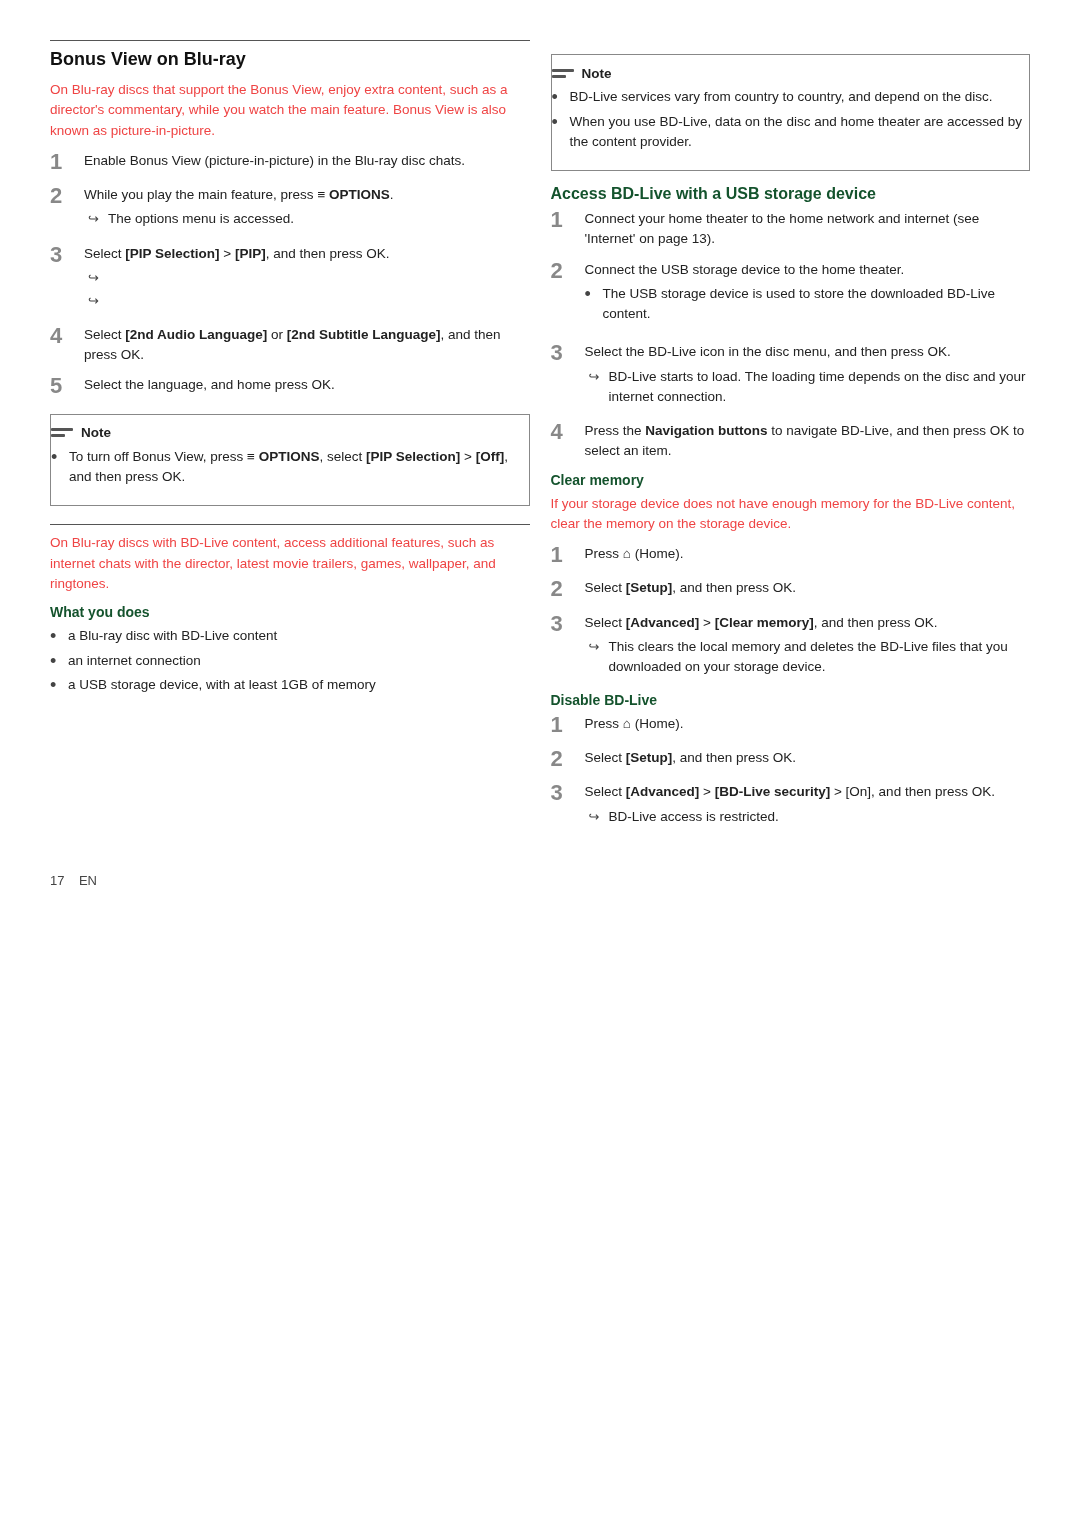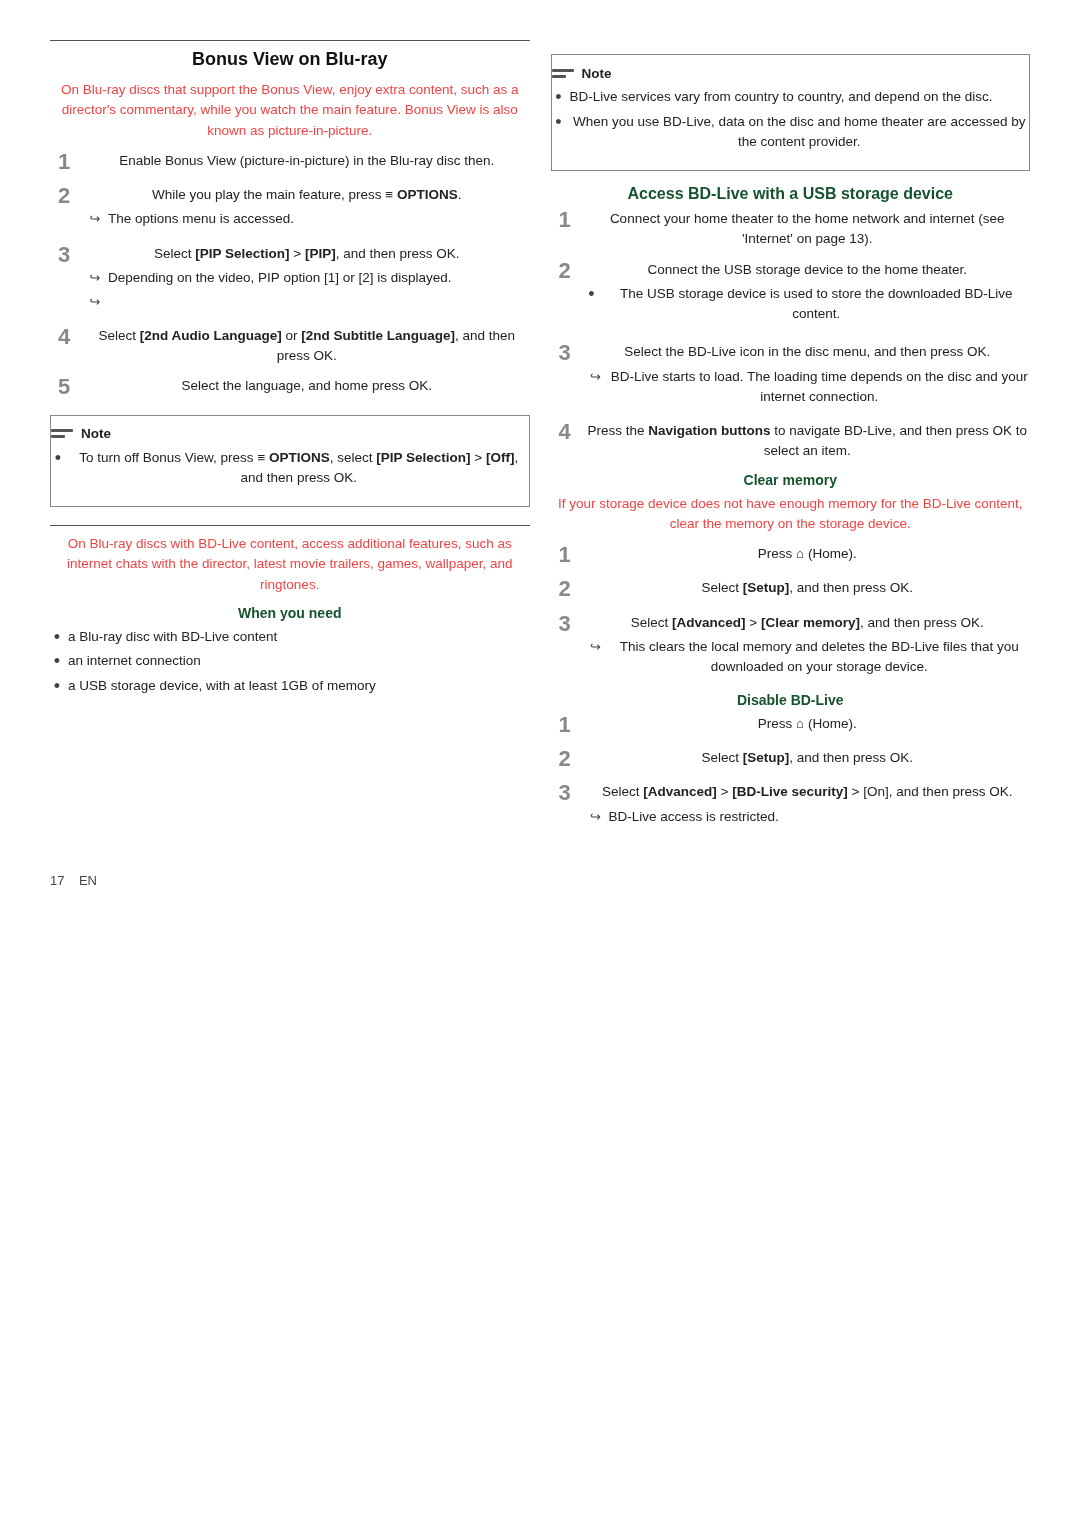--- a/index.html
+++ b/index.html
@@ -9,21 +9,20 @@
       font-size: 14px;
       color: #222;
       width: 1080px;
       min-height: 1527px;
       padding: 40px 50px 40px 50px;
     }
     .page-layout {
       display: flex;
       gap: 21px;
       width: 100%;
-      text-align: center;
     }
     .left-col {
       flex: 1;
       min-width: 0;
     }
     .right-col {
       flex: 1;
       min-width: 0;
     }
     hr.section-divider {
@@ -162,42 +161,41 @@
 
     <hr class="section-divider">
     <h2 class="section-title">Bonus View on Blu-ray</h2>
     <p class="body-text">On Blu-ray discs that support the Bonus View, enjoy extra content, such as a director's commentary, while you watch the main feature. Bonus View is also known as picture-in-picture.</p>
 
     <ol class="numbered-list">
 
       <li>
         <span class="num">1</span>
         <span class="step-content">
-          Enable Bonus View (picture-in-picture) in the Blu-ray disc then.
+          Enable Bonus View (picture-in-picture) in the Blu-ray disc chats.
         </span>
       </li>
 
       <li>
         <span class="num">2</span>
         <span class="step-content">
           While you play the main feature, press <span class="bold">≡</span> <span class="bold">OPTIONS</span>.
           <div class="arrow-item">
             <span class="arrow">↪</span>
             <span>The options menu is accessed.</span>
           </div>
         </span>
       </li>
 
       <li>
         <span class="num">3</span>
         <span class="step-content">
           Select <span class="bold">[PIP Selection]</span> &gt; <span class="bold">[PIP]</span>, and then press OK.
           <div class="arrow-item">
             <span class="arrow">↪</span>
-            <span>Depending on the video, PIP option [1] or [2] is displayed.</span>
           </div>
           <div class="arrow-item">
             <span class="arrow">↪</span>
           </div>
         </span>
       </li>
 
       <li>
         <span class="num">4</span>
         <span class="step-content">
@@ -226,21 +224,21 @@
         <li>
           <span class="bullet-dot">•</span>
           <span>To turn off Bonus View, press <span class="bold">≡ OPTIONS</span>, select <span class="bold">[PIP Selection]</span> &gt; <span class="bold">[Off]</span>, and then press OK.</span>
         </li>
       </ul>
     </div>
 
     <hr class="section-divider" style="margin-top:18px;">
     <p class="body-text">On Blu-ray discs with BD-Live content, access additional features, such as internet chats with the director, latest movie trailers, games, wallpaper, and ringtones.</p>
 
-    <h3 class="subsection-title">When you need</h3>
+    <h3 class="subsection-title">What you does</h3>
     <ul class="bullet-list">
       <li>
         <span class="bullet-dot">•</span>
         <span>a Blu-ray disc with BD-Live content</span>
       </li>
       <li>
         <span class="bullet-dot">•</span>
         <span>an internet connection</span>
       </li>
       <li>

